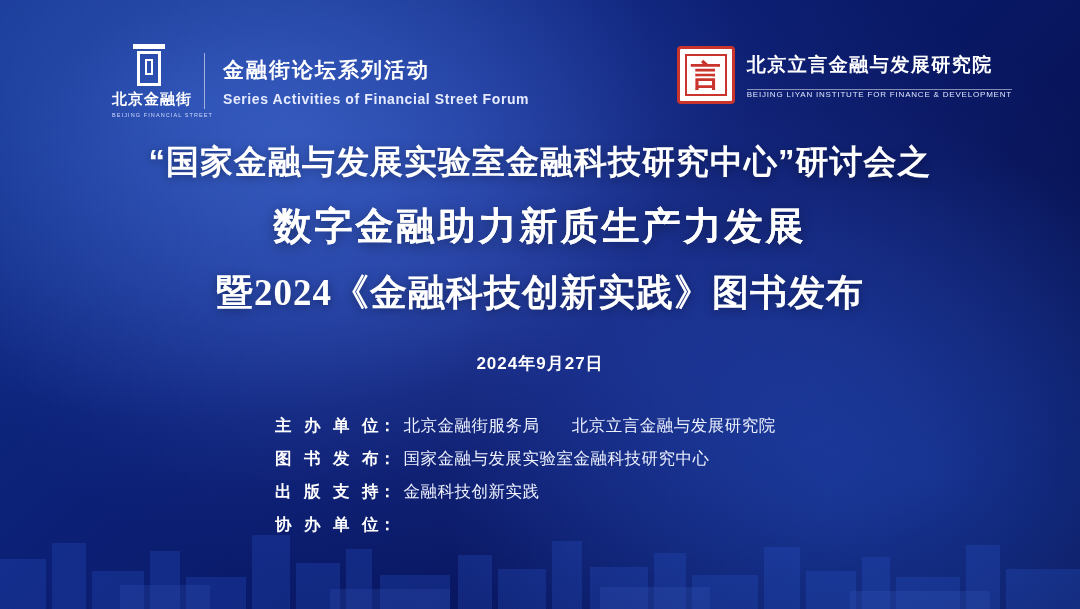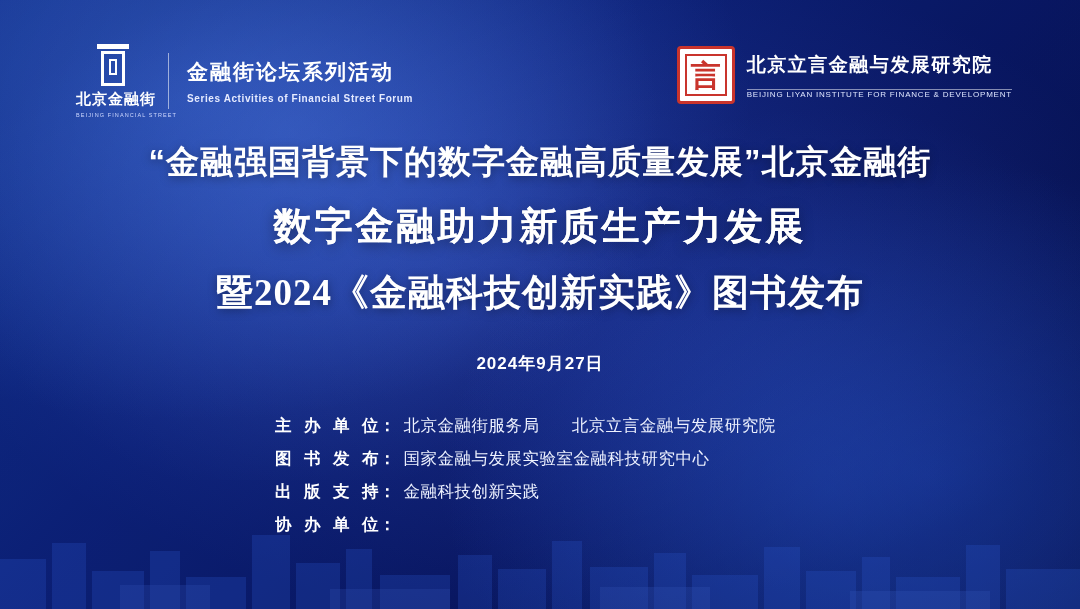--- a/index.html
+++ b/index.html
@@ -68,20 +68,21 @@
     position: absolute;
     left: 76px; top: 4px;
     display: flex;
     align-items: center;
     gap: 14px;
   }
   .bfs-mark {
     width: 74px;
     text-align: left;
     color: #ffffff;
+    margin-left: 36px;
   }
   .bfs-glyph {
     display: block;
     margin: 0 auto;
     width: 44px; height: 42px;
     position: relative;
   }
   .bfs-glyph .tower-top {
     position: absolute; left: 6px; top: 0;
     width: 32px; height: 5px;
@@ -122,21 +123,21 @@
   }
   .left-text .t1 {
     color: #ffffff;
     font-size: 21px;
     font-weight: 700;
     letter-spacing: 2px;
     white-space: nowrap;
   }
   .left-text .t2 {
     color: #e6ebff;
-    font-size: 10px;
+    font-size: 14px;
     font-weight: 700;
     letter-spacing: 0.6px;
     margin-top: 7px;
     white-space: nowrap;
   }
 
   .logo-right {
     position: absolute;
     right: 68px; top: 6px;
     display: flex;
@@ -302,21 +303,21 @@
       </div>
       <div class="right-text">
         <div class="r1">北京立言金融与发展研究院</div>
         <div class="r2">BEIJING LIYAN INSTITUTE FOR FINANCE &amp; DEVELOPMENT</div>
       </div>
     </div>
 
   </div>
 
   <div class="titles">
-    <div class="title-1">“金融强国背景下的数字金融高质量发展”北京金融街</div>
+    <div class="title-1">“国家金融与发展实验室金融科技研究中心”研讨会之</div>
     <div class="title-2">数字金融助力新质生产力发展</div>
     <div class="title-3">暨2024《金融科技创新实践》图书发布</div>
     <div class="event-date">2024年9月27日</div>
   </div>
 
   <div class="credits">
 
     <div class="credit-row">
       <span class="credit-label">主办单位</span>
       <span class="credit-colon">：</span>

